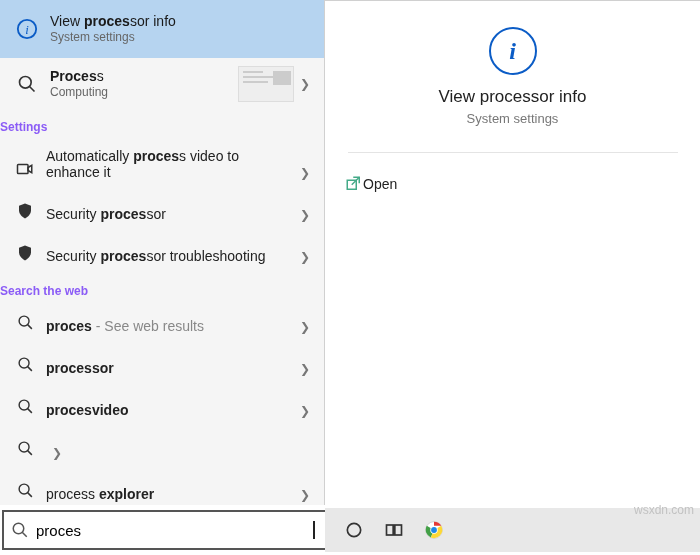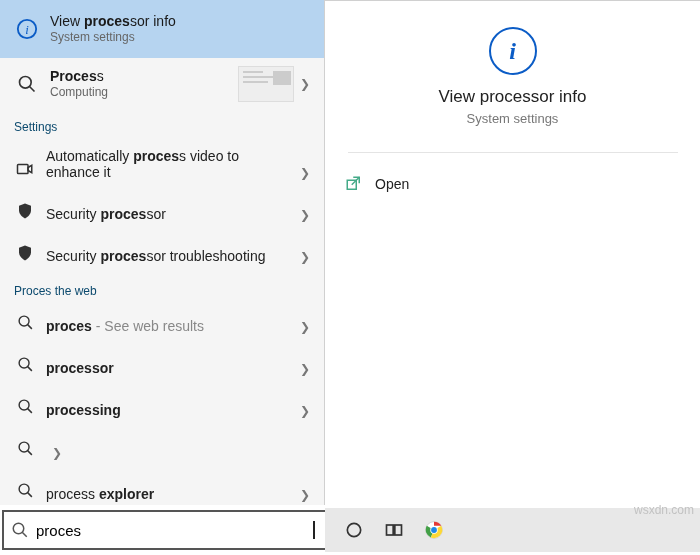--- a/index.html
+++ b/index.html
@@ -67,23 +67,23 @@
         linear-gradient(#ccc,#ccc) 4px 4px/20px 2px no-repeat,
         linear-gradient(#ccc,#ccc) 4px 9px/30px 2px no-repeat,
         linear-gradient(#ccc,#ccc) 4px 14px/25px 2px no-repeat,
         linear-gradient(#ccc,#ccc) 34px 4px/18px 14px no-repeat,
         linear-gradient(#eee,#eee) 0 0/100% 100% no-repeat;
       border: 1px solid #ddd;
       margin-left: 6px;
     }
     .section-header {
       font-size: 12px;
-      font-weight: 400;
-      color: #0c4a6e;
-      padding: 10px 14px 4px;
+      font-weight: 700;
+      color: #8b5cf6;
+      padding: 10px 0 4px;
     }
     .list-item {
       display: flex;
       align-items: flex-end;
       padding: 10px 14px;
       cursor: pointer;
     }
     .list-item .result-icon { width: 22px; height: 22px; }
     .list-item .label { flex: 1; font-size: 14px; color: #222; }
     .list-item .label .bold { font-weight: 600; }
@@ -108,21 +108,20 @@
     .detail-sep {
       width: 88%;
       height: 1px;
       background: #e4e4e4;
       margin-bottom: 16px;
     }
     .action-row {
       align-self: flex-start;
       display: flex;
       align-items: center;
-      gap: 12px;
       padding: 6px 20px;
       cursor: pointer;
       width: 100%;
     }
     .action-row .open-icon { width: 18px; height: 18px; }
     .action-row .label { font-size: 14px; color: #222; }
     
     .bottom {
       position: absolute;
       bottom: 0; left: 0; right: 0;
@@ -248,21 +247,21 @@
         <svg viewBox="0 0 24 24" width="18" height="18">
             <path d="M12 2 L20 5 V11 C20 16 16 20 12 22 C8 20 4 16 4 11 V5 Z" fill="#333"></path>
           </svg>
       </div>
       <div class="label">
         <span>Security </span><span class="bold">proces</span><span>sor troubleshooting</span>
       </div>
       <div class="result-chevron">❯</div>
     </div>
 
-    <div class="section-header">Proces the web</div>
+    <div class="section-header">Search the web</div>
 
     <div class="list-item">
       <div class="result-icon">
         <svg viewBox="0 0 24 24" width="17" height="17">
             <circle cx="10" cy="10" r="7" fill="none" stroke="#333" stroke-width="2"></circle>
             <line x1="15" y1="15" x2="21" y2="21" stroke="#333" stroke-width="2"></line>
           </svg>
       </div>
       <div class="label"><span></span><span class="bold">proces</span><span></span><span class="suffix"> - See web results</span></div>
       <div class="result-chevron">❯</div>
@@ -279,21 +278,21 @@
       <div class="result-chevron">❯</div>
     </div>
 
     <div class="list-item">
       <div class="result-icon">
         <svg viewBox="0 0 24 24" width="17" height="17">
             <circle cx="10" cy="10" r="7" fill="none" stroke="#333" stroke-width="2"></circle>
             <line x1="15" y1="15" x2="21" y2="21" stroke="#333" stroke-width="2"></line>
           </svg>
       </div>
-      <div class="label"><span></span><span class="bold">proces</span><span class="bold">sing</span></div>
+      <div class="label"><span></span><span class="bold">proces</span><span class="bold">video</span></div>
       <div class="result-chevron">❯</div>
     </div>
 
     <div class="list-item">
       <div class="result-icon">
         <svg viewBox="0 0 24 24" width="17" height="17">
             <circle cx="10" cy="10" r="7" fill="none" stroke="#333" stroke-width="2"></circle>
             <line x1="15" y1="15" x2="21" y2="21" stroke="#333" stroke-width="2"></line>
           </svg>
       </div>

